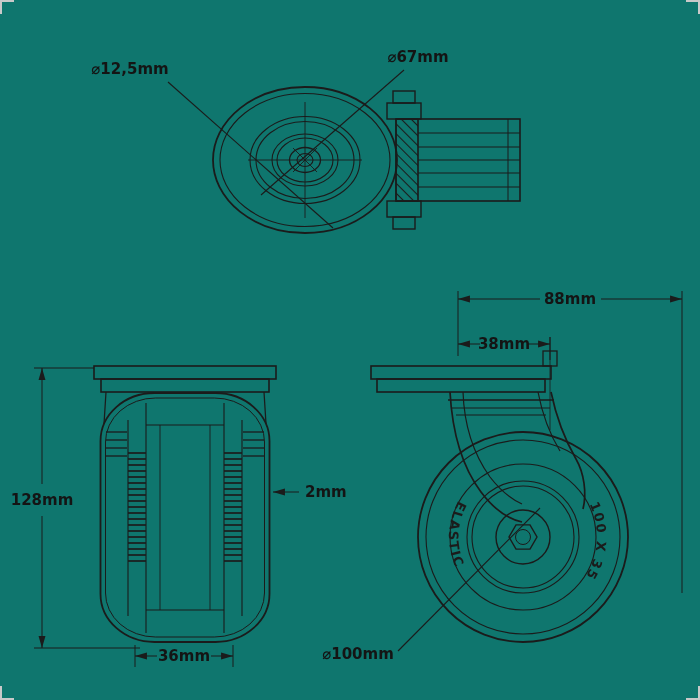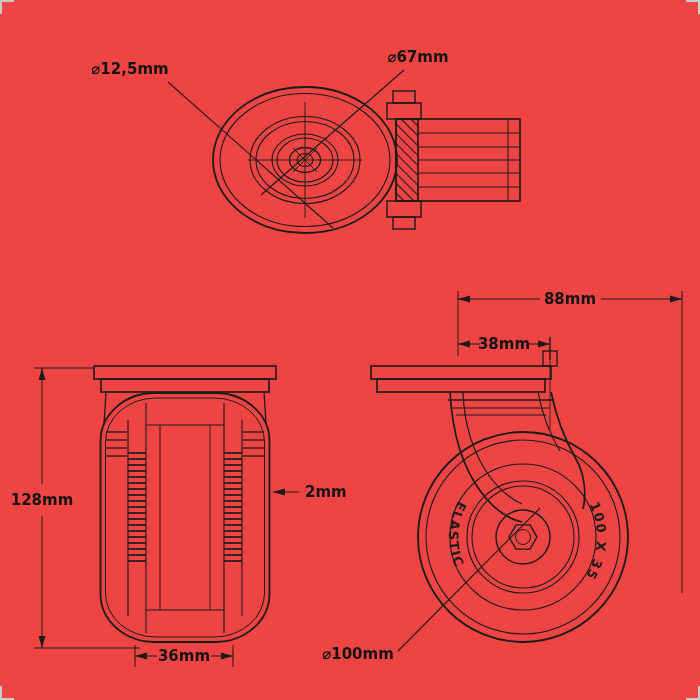--- a/index.html
+++ b/index.html
@@ -4,21 +4,21 @@
 <style>
   html, body {
     margin: 0;
     padding: 0;
     background: #ffffff;
   }
   .canvas {
     position: relative;
     width: 700px;
     height: 700px;
-    background: #ef4444;
+    background: #0f766e;
     overflow: hidden;
   }
   svg {
     display: block;
   }
   .dim-label {
     font-family: "DejaVu Sans", "Liberation Sans", sans-serif;
     font-weight: bold;
     font-size: 15px;
     fill: #141414;

